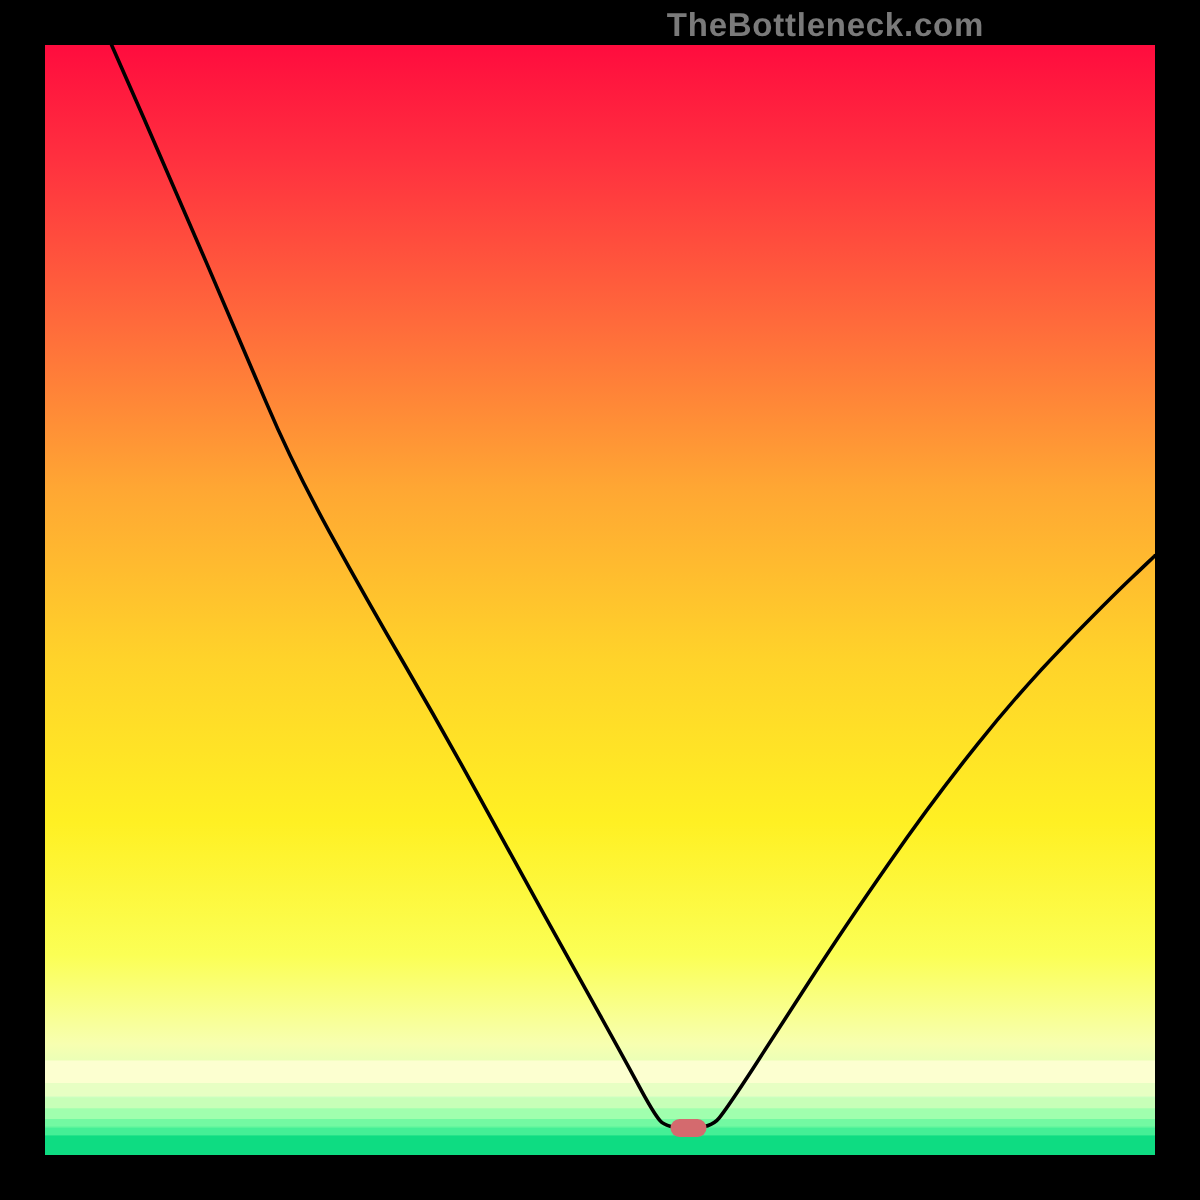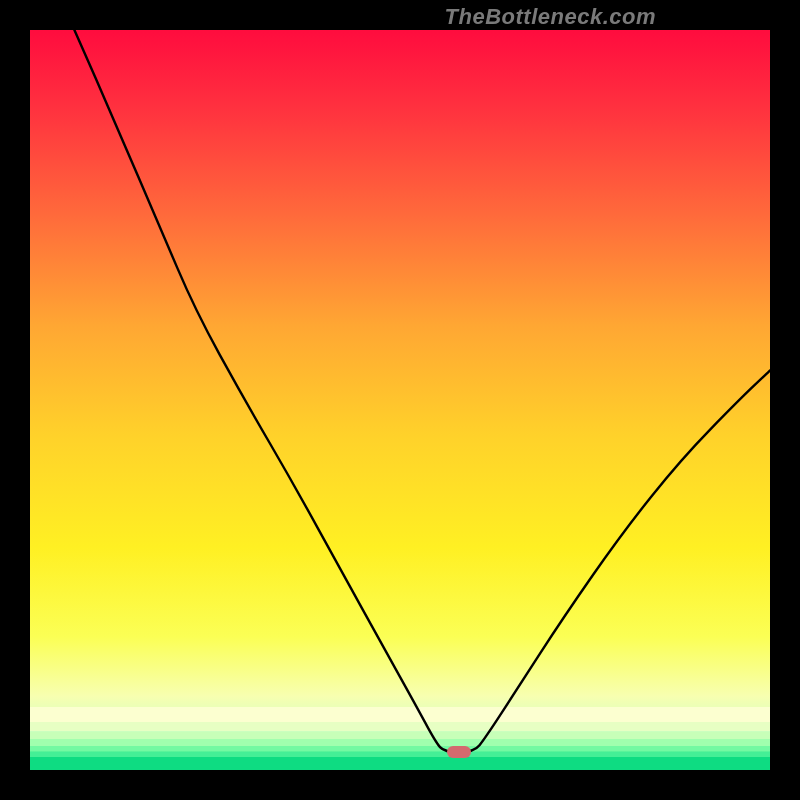--- a/index.html
+++ b/index.html
@@ -11,21 +11,20 @@
     overflow: hidden;
     font-family: Arial, Helvetica, sans-serif;
   }
   .frame {
     position: absolute;
     left: 0;
     top: 0;
     width: 688px;
     height: 800px;
     background: #000;
-    font-style: italic;
   }
   .plot-area {
     position: absolute;
     left: 30px;
     top: 30px;
     width: 740px;
     height: 740px;
     overflow: hidden;
   }
   .gradient-band {

